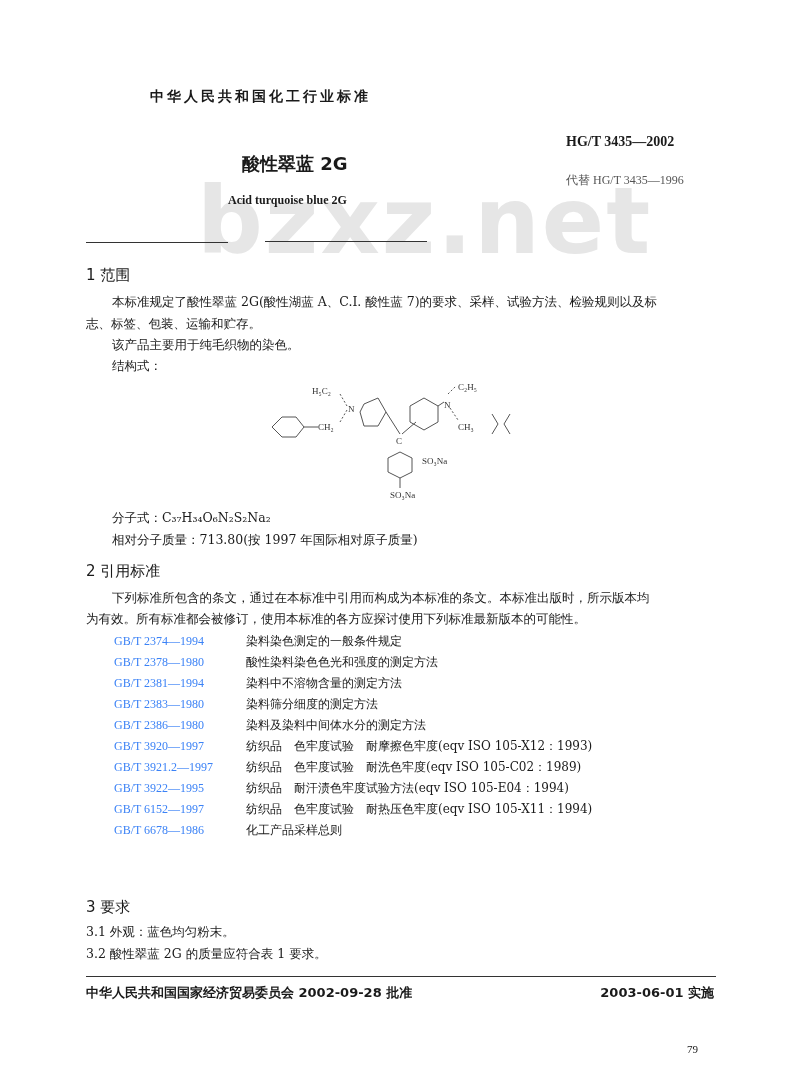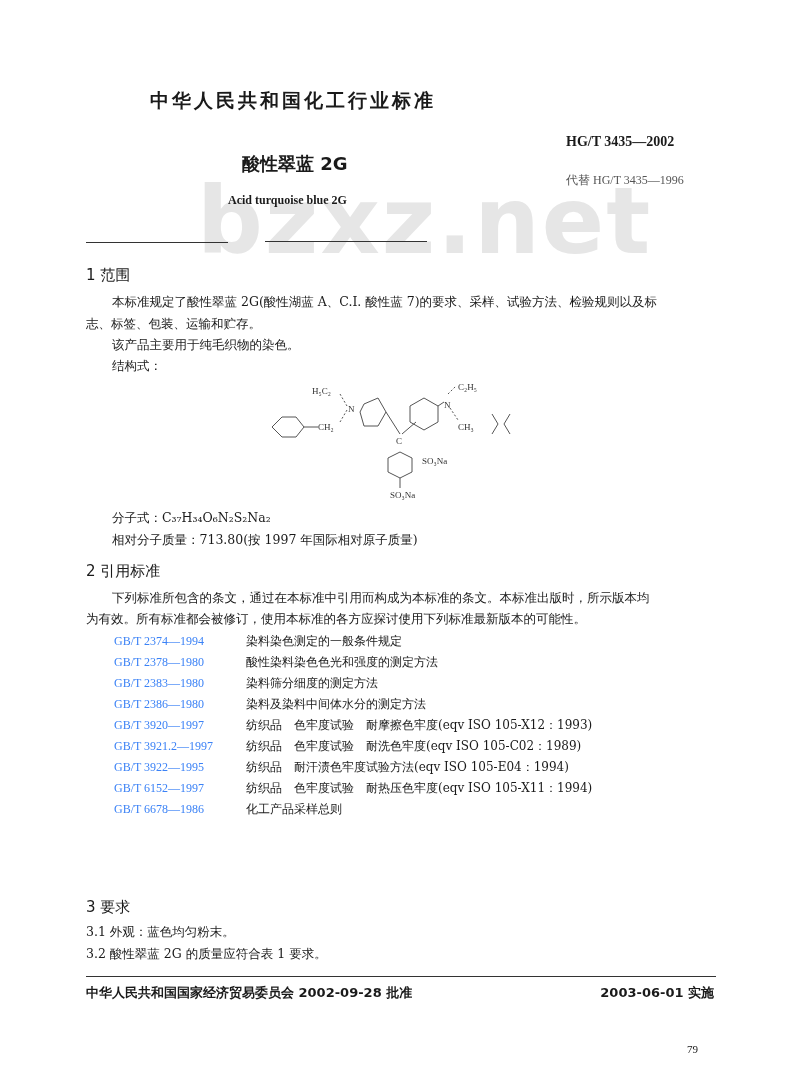--- a/index.html
+++ b/index.html
@@ -2,21 +2,21 @@
 <html><head>
 <meta charset="utf-8">
 <style>
   html, body { margin:0; padding:0; background:#ffffff; }
   body { width:800px; height:1091px; position:relative; overflow:hidden;
          font-family:"DejaVu Serif", "Liberation Serif", serif; color:#1a1a1a; }
   .abs { position:absolute; }
   .watermark { left:197px; top:128px; font-family:"DejaVu Sans", "Liberation Sans", sans-serif;
                font-weight:bold; font-size:92px; letter-spacing:2px; color:#e6e6e6; line-height:1; z-index:0;margin-top:48px; }
   .z1 { z-index:1; }
-  .hdr-org { left:150px; top:88px; font-family:"DejaVu Sans", sans-serif; font-weight:bold; font-size:19px; letter-spacing:3px; }
+  .hdr-org { left:150px; top:88px; font-family:"DejaVu Sans", sans-serif; font-weight:bold; font-size:14px; letter-spacing:3px; }
   .std-no { left:566px; top:134px; font-family:"Liberation Serif", serif; font-weight:bold; font-size:14px; }
   .replaces { left:566px; top:172px; font-family:"Liberation Serif", serif; font-size:12px; color:#555; }
   .title-cn { left:242px; top:152px; font-family:"DejaVu Sans", sans-serif; font-weight:bold; font-size:18px; }
   .title-en { left:228px; top:193px; font-family:"Liberation Serif", serif; font-weight:bold; font-size:12px; }
   .rule { height:1px; background:#333; }
   .sec { font-family:"DejaVu Sans", sans-serif; font-weight:normal; font-size:15px; }
   .p { font-size:12.5px; line-height:20px; }
   .ref { font-size:12px; line-height:17px; white-space:pre; }
   .code { display:inline-block; width:132px; font-family:"Liberation Serif", serif; color:#3b82f6; }
   .footer { font-family:"DejaVu Sans", sans-serif; font-weight:bold; font-size:13px; }
@@ -79,20 +79,21 @@
 </div>
 <div class="abs z1 p" style="left:112px;top:530px;">相对分子质量：713.80(按 1997 年国际相对原子质量)</div>
 
 <div class="abs z1 sec" style="left:86px;top:562px;">2  引用标准</div>
 <div class="abs z1 p" style="left:112px;top:588px;">下列标准所包含的条文，通过在本标准中引用而构成为本标准的条文。本标准出版时，所示版本均</div>
 <div class="abs z1 p" style="left:86px;top:609px;">为有效。所有标准都会被修订，使用本标准的各方应探讨使用下列标准最新版本的可能性。</div>
 
 <div class="abs z1" style="left:114px;top:633px;">
   <div class="ref" style="height:21px;"><span class="code">GB/T 2374—1994</span><span>染料染色测定的一般条件规定</span></div>
   <div class="ref" style="height:21px;"><span class="code">GB/T 2378—1980</span><span>酸性染料染色色光和强度的测定方法</span></div>
+  <div class="ref" style="height:21px;"><span class="code">GB/T 2381—1994</span><span>染料中不溶物含量的测定方法</span></div>
   <div class="ref" style="height:21px;"><span class="code">GB/T 2383—1980</span><span>染料筛分细度的测定方法</span></div>
   <div class="ref" style="height:21px;"><span class="code">GB/T 2386—1980</span><span>染料及染料中间体水分的测定方法</span></div>
   <div class="ref" style="height:21px;"><span class="code">GB/T 3920—1997</span><span>纺织品　色牢度试验　耐摩擦色牢度(eqv ISO 105-X12：1993)</span></div>
   <div class="ref" style="height:21px;"><span class="code">GB/T 3921.2—1997</span><span>纺织品　色牢度试验　耐洗色牢度(eqv ISO 105-C02：1989)</span></div>
   <div class="ref" style="height:21px;"><span class="code">GB/T 3922—1995</span><span>纺织品　耐汗渍色牢度试验方法(eqv ISO 105-E04：1994)</span></div>
   <div class="ref" style="height:21px;"><span class="code">GB/T 6152—1997</span><span>纺织品　色牢度试验　耐热压色牢度(eqv ISO 105-X11：1994)</span></div>
   <div class="ref" style="height:21px;"><span class="code">GB/T 6678—1986</span><span>化工产品采样总则</span></div>
 </div>
 
 <div class="abs z1 sec" style="left:86px;top:898px;">3  要求</div>

